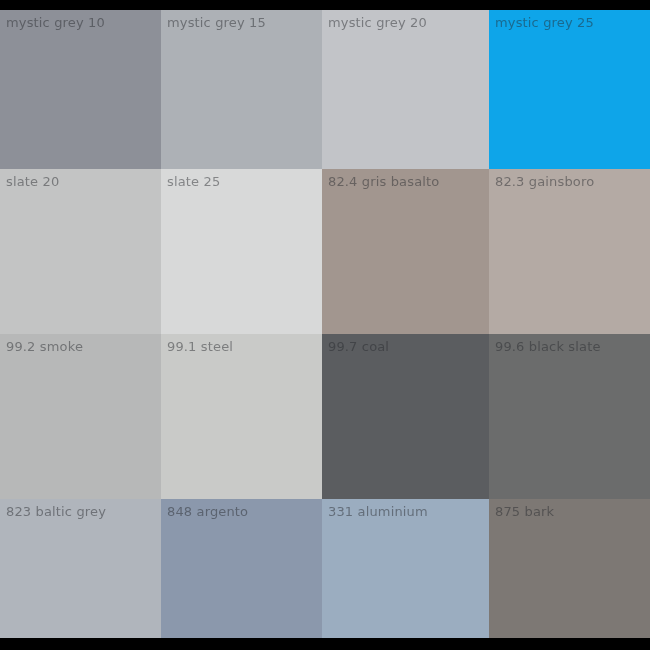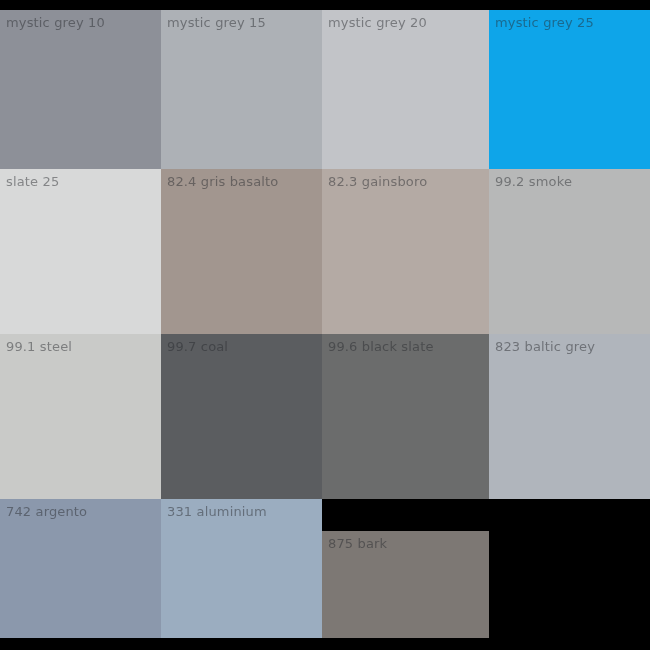--- a/index.html
+++ b/index.html
@@ -79,20 +79,23 @@
     <div class="swatch-tile" style="background-color: rgb(173, 177, 182);">
       <span class="swatch-label">mystic grey 15</span>
     </div>
     <div class="swatch-tile" style="background-color: rgb(194, 196, 200);">
       <span class="swatch-label">mystic grey 20</span>
     </div>
     <div class="swatch-tile" style="background-color: #0ea5e9;">
       <span class="swatch-label">mystic grey 25</span>
     </div>
 
+    <div class="swatch-tile" style="background-color: rgb(195, 196, 196);">
+      <span class="swatch-label">slate 20</span>
+    </div>
     <div class="swatch-tile" style="background-color: rgb(216, 217, 217);">
       <span class="swatch-label">slate 25</span>
     </div>
     <div class="swatch-tile" style="background-color: rgb(162, 150, 143);">
       <span class="swatch-label">82.4 gris basalto</span>
     </div>
     <div class="swatch-tile" style="background-color: rgb(180, 170, 164); padding-left: 20px;">
       <span class="swatch-label">82.3 gainsboro</span>
     </div>
 
@@ -106,25 +109,25 @@
       <span class="swatch-label">99.7 coal</span>
     </div>
     <div class="swatch-tile" style="background-color: rgb(107, 108, 108);">
       <span class="swatch-label">99.6 black slate</span>
     </div>
 
     <div class="swatch-tile" style="background-color: rgb(176, 181, 188);">
       <span class="swatch-label">823 baltic grey</span>
     </div>
     <div class="swatch-tile" style="background-color: rgb(139, 152, 172);">
-      <span class="swatch-label">742 argento</span>
+      <span class="swatch-label">848 argento</span>
     </div>
     <div class="swatch-tile" style="background-color: rgb(155, 173, 192);">
       <span class="swatch-label">331 aluminium</span>
     </div>
-    <div class="swatch-tile" style="background-color: rgb(125, 120, 116); margin-top: 32px;">
+    <div class="swatch-tile" style="background-color: rgb(125, 120, 116);">
       <span class="swatch-label">875 bark</span>
     </div>
 
   </div>
 
   <div class="letterbox bottom"></div>
 </div>
 
 </body></html>

